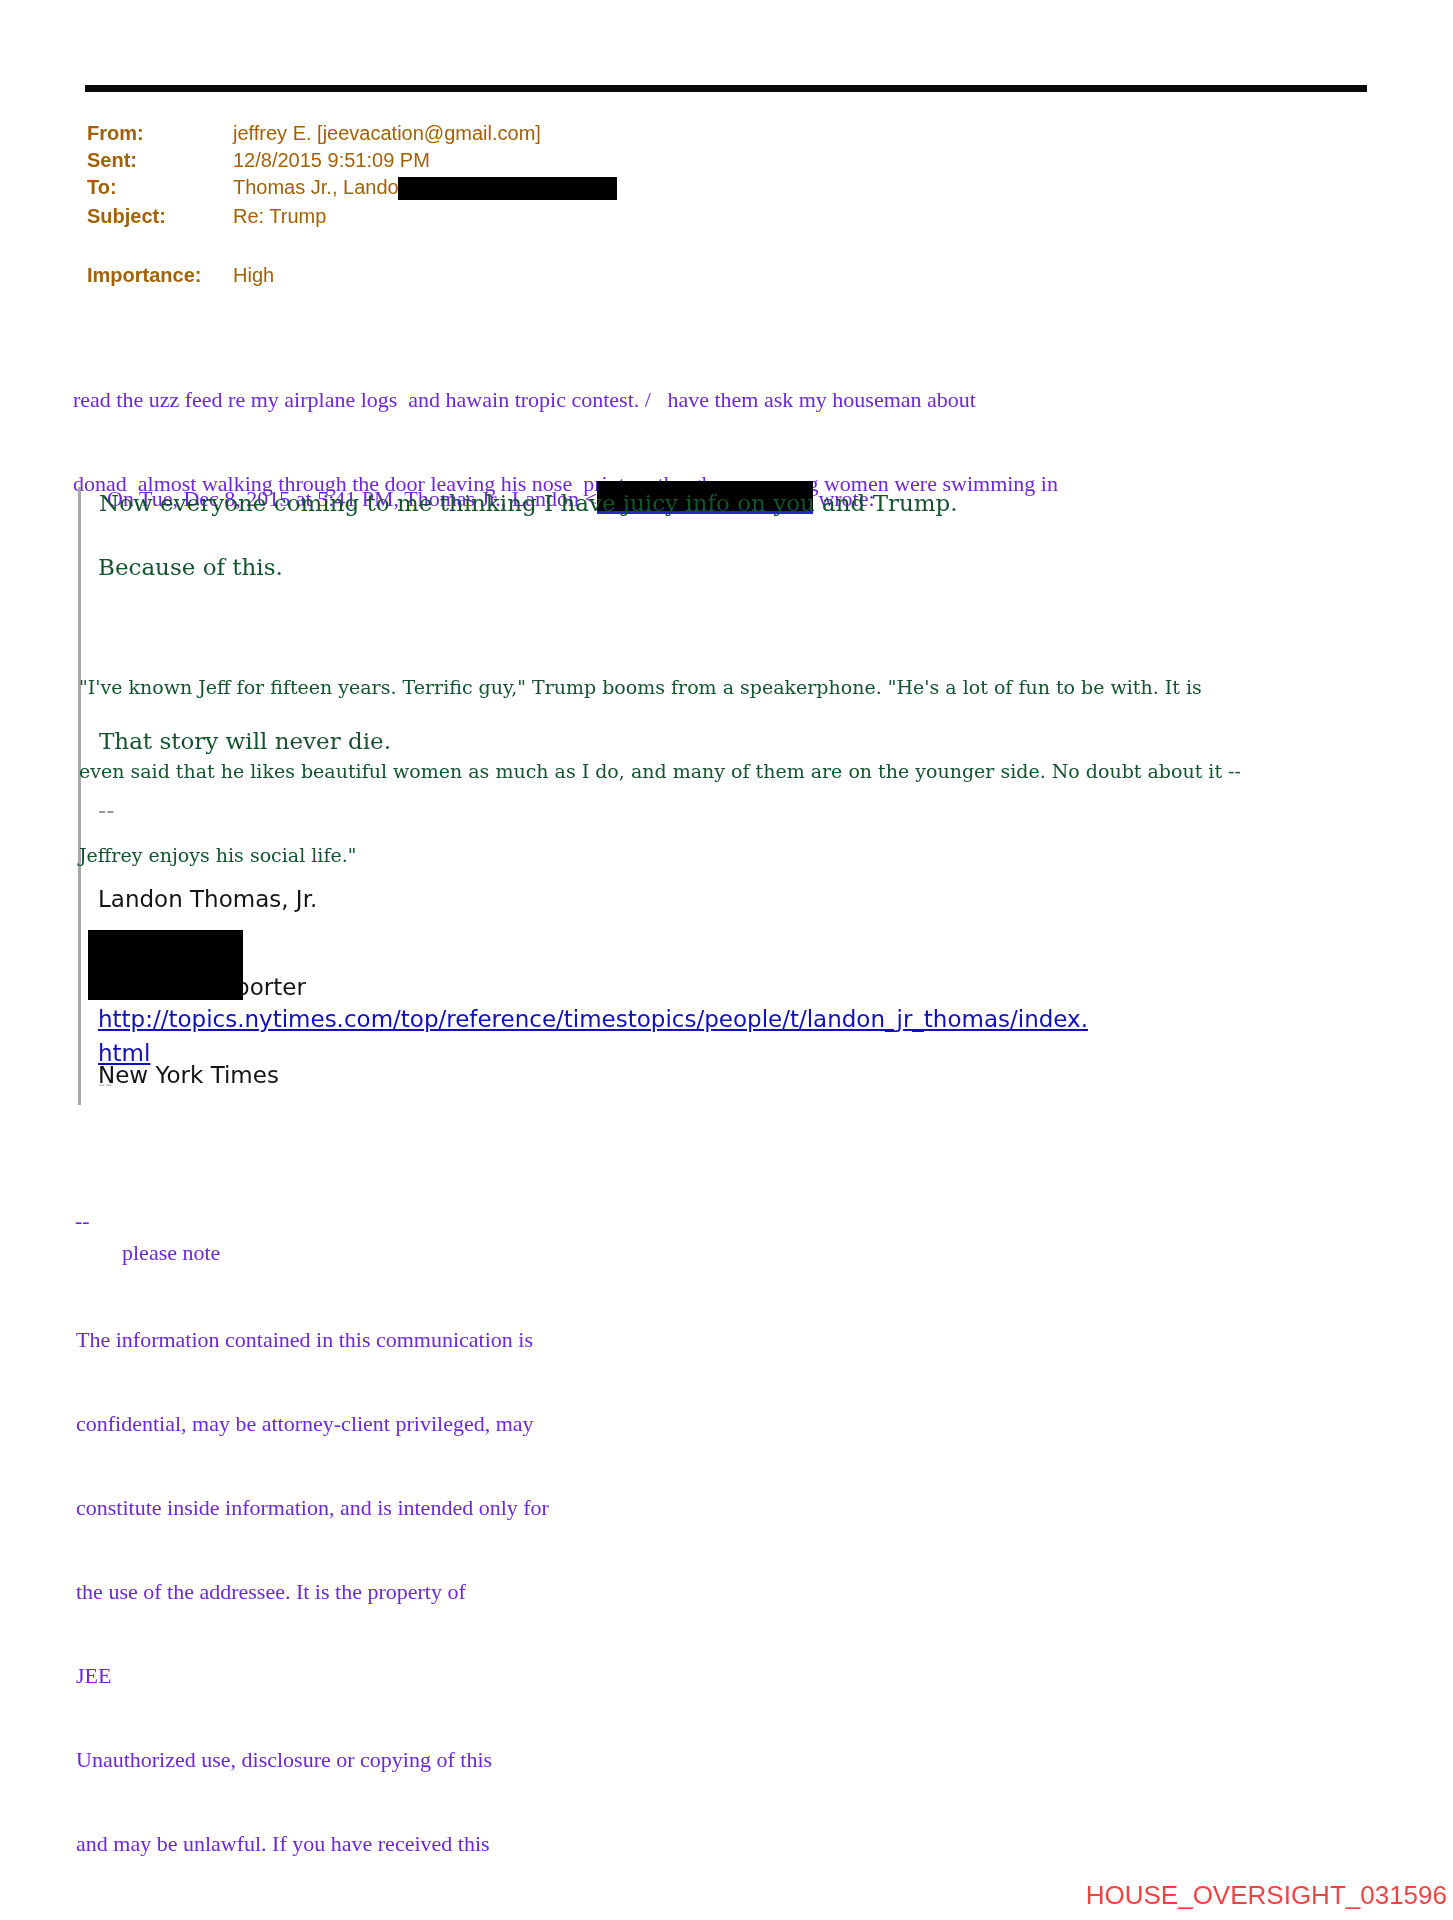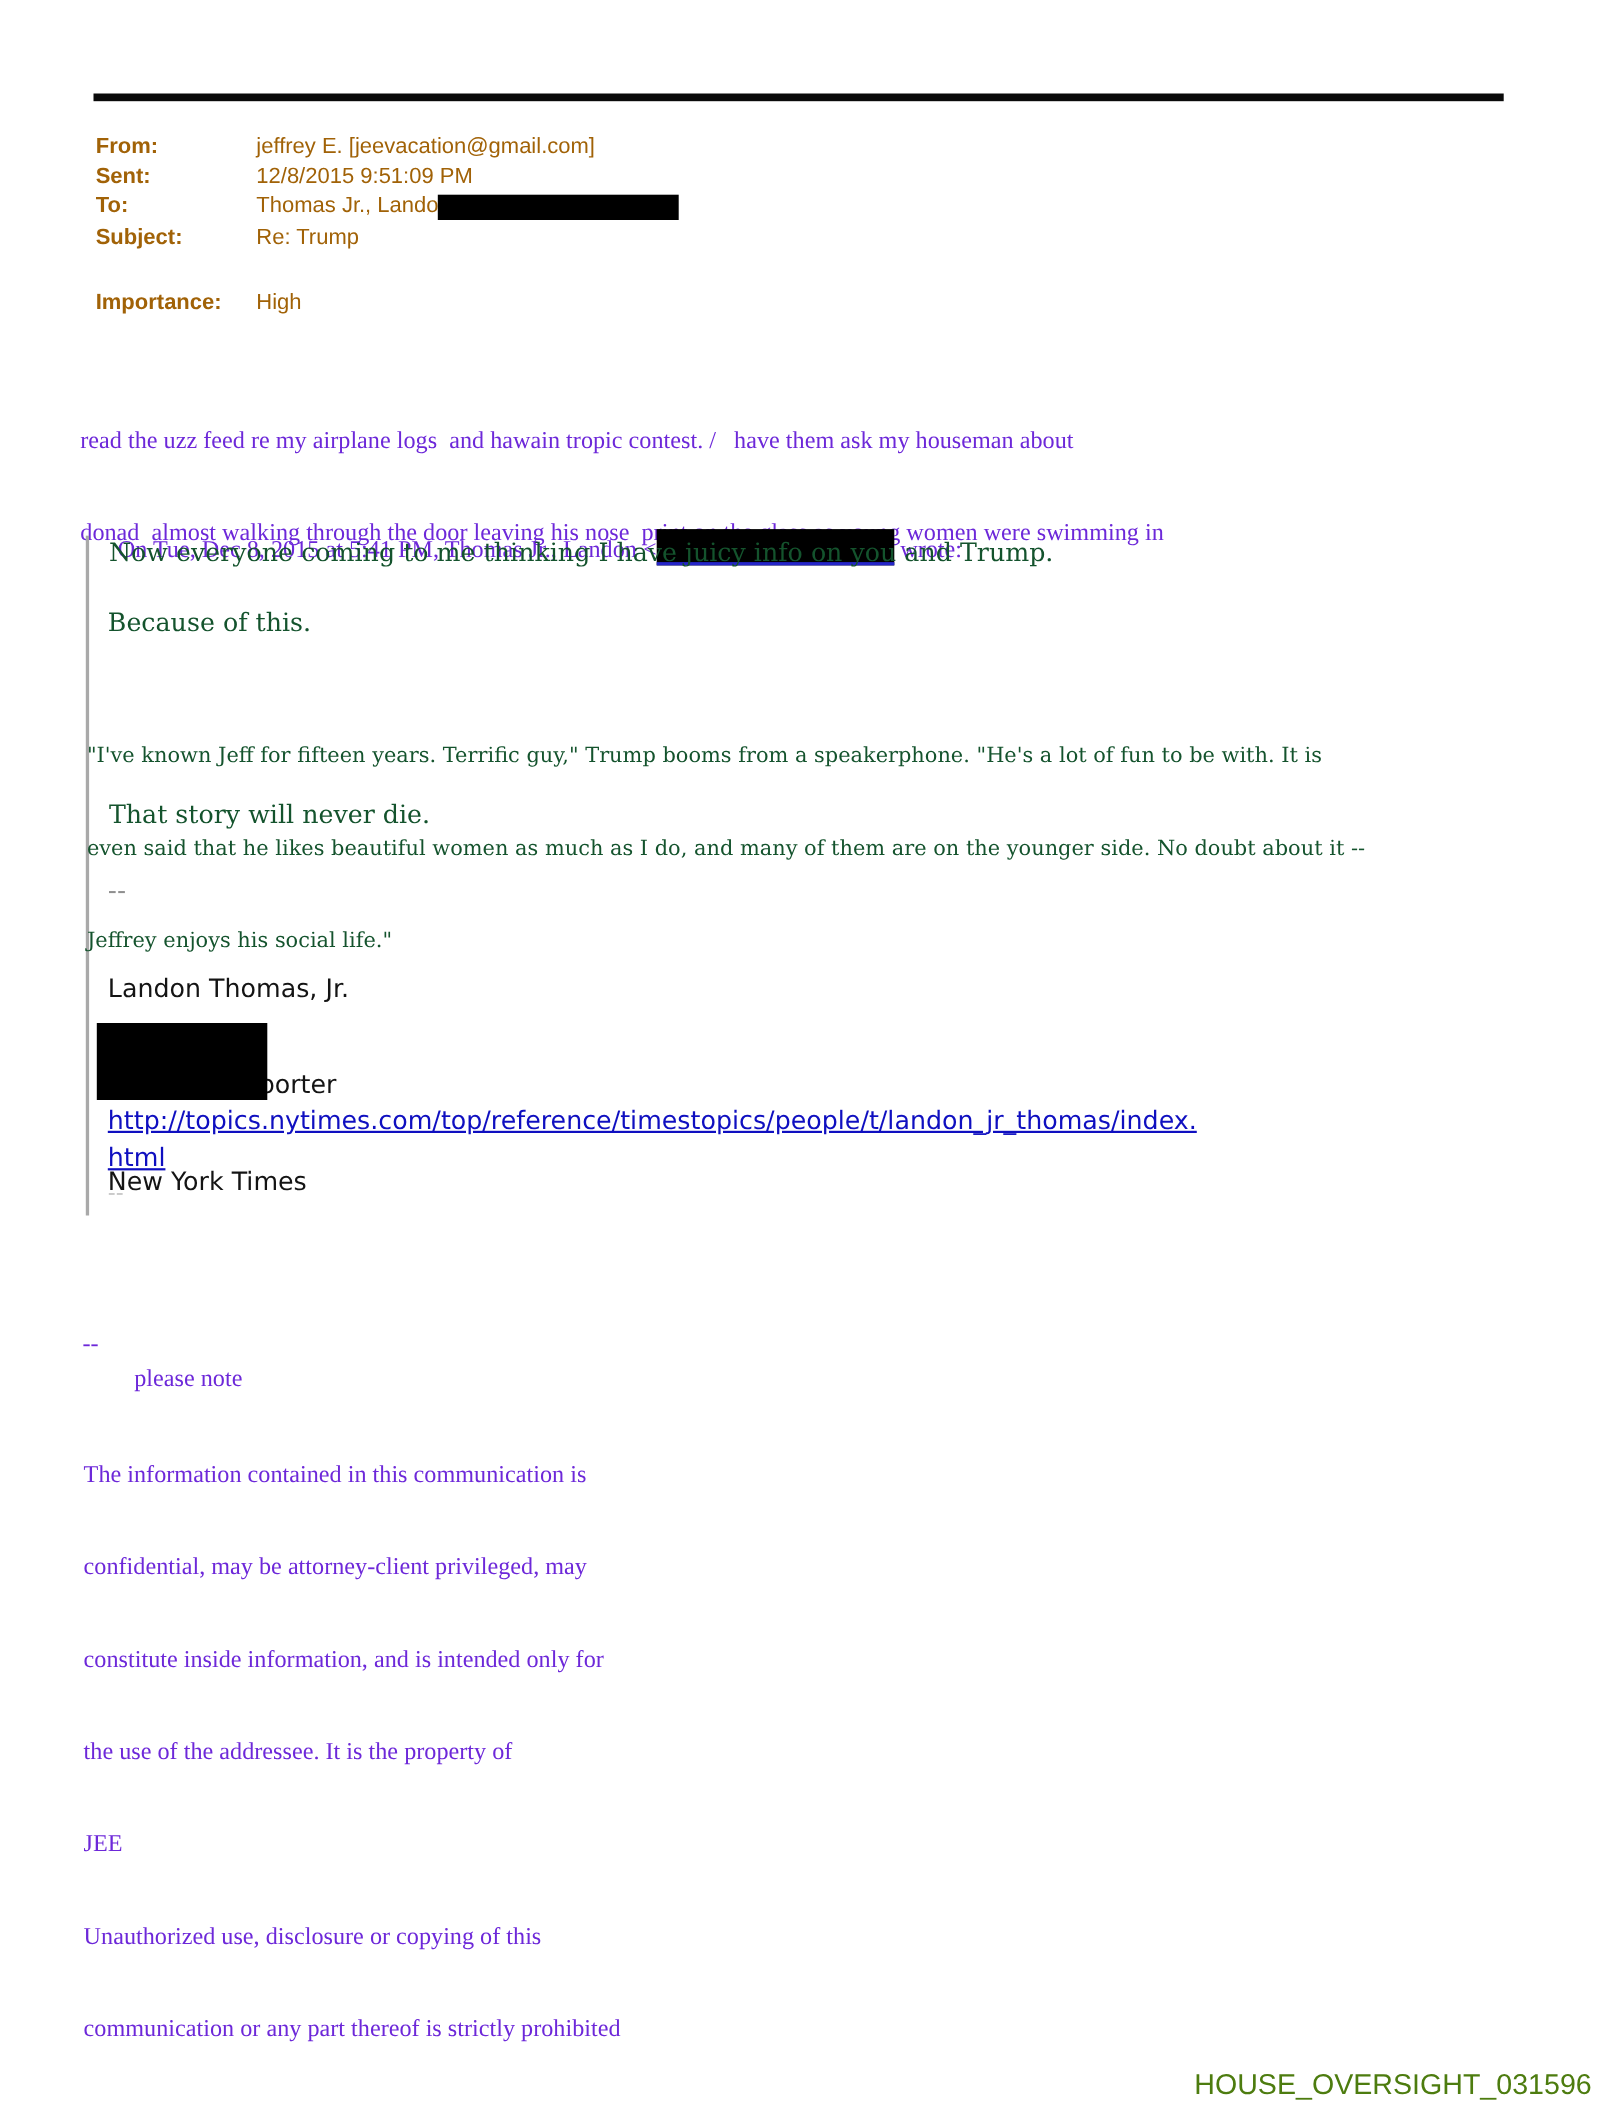--- a/index.html
+++ b/index.html
@@ -25,21 +25,21 @@
   .faint-dash{color:#c6c6c6;}
   .link{color:#0f0fc0;text-decoration:underline;cursor:pointer;}
   .quote-bar{position:absolute;background:#a9a9a9;}
   .inline-redact{
     display:inline-block;width:216px;height:30px;background:#000000;
     vertical-align:-8px;border-bottom:3px solid #2525c8;
   }
   .body-lines div{line-height:32px;}
   .disc-lines div{line-height:32px;}
   .sig-lines div{line-height:36px;}
-  .footer-id{font-family:"Liberation Sans", sans-serif;font-size:26px;color:#4d7c0f;}
+  .footer-id{font-family:"Liberation Sans", sans-serif;font-size:26px;color:#ef4444;}
 </style>
 </head>
 <body>
 
 <div class="page">
 
   <div class="rule" style="left:85px;top:85px;width:1282px;height:7px;"></div>
 
   <div>
     <div class="abs hdr hdr-label" style="left:87px;top:122px;">From:</div>
@@ -104,21 +104,20 @@
 
     <div class="abs serif-body" style="left:122px;top:1240px;">please note</div>
 
     <div class="abs serif-body disc-lines" style="left:76px;top:1272px;">
       <div>The information contained in this communication is</div>
       <div>confidential, may be attorney-client privileged, may</div>
       <div>constitute inside information, and is intended only for</div>
       <div>the use of the addressee. It is the property of</div>
       <div>JEE</div>
       <div>Unauthorized use, disclosure or copying of this</div>
-      <div>communication or any part thereof is strictly prohibited</div>
       <div>and may be unlawful. If you have received this</div>
       
       
       
       
     </div>
   </div>
 
   <div class="abs footer-id" style="right:6px;top:1880px;">HOUSE_OVERSIGHT_031596</div>
 

